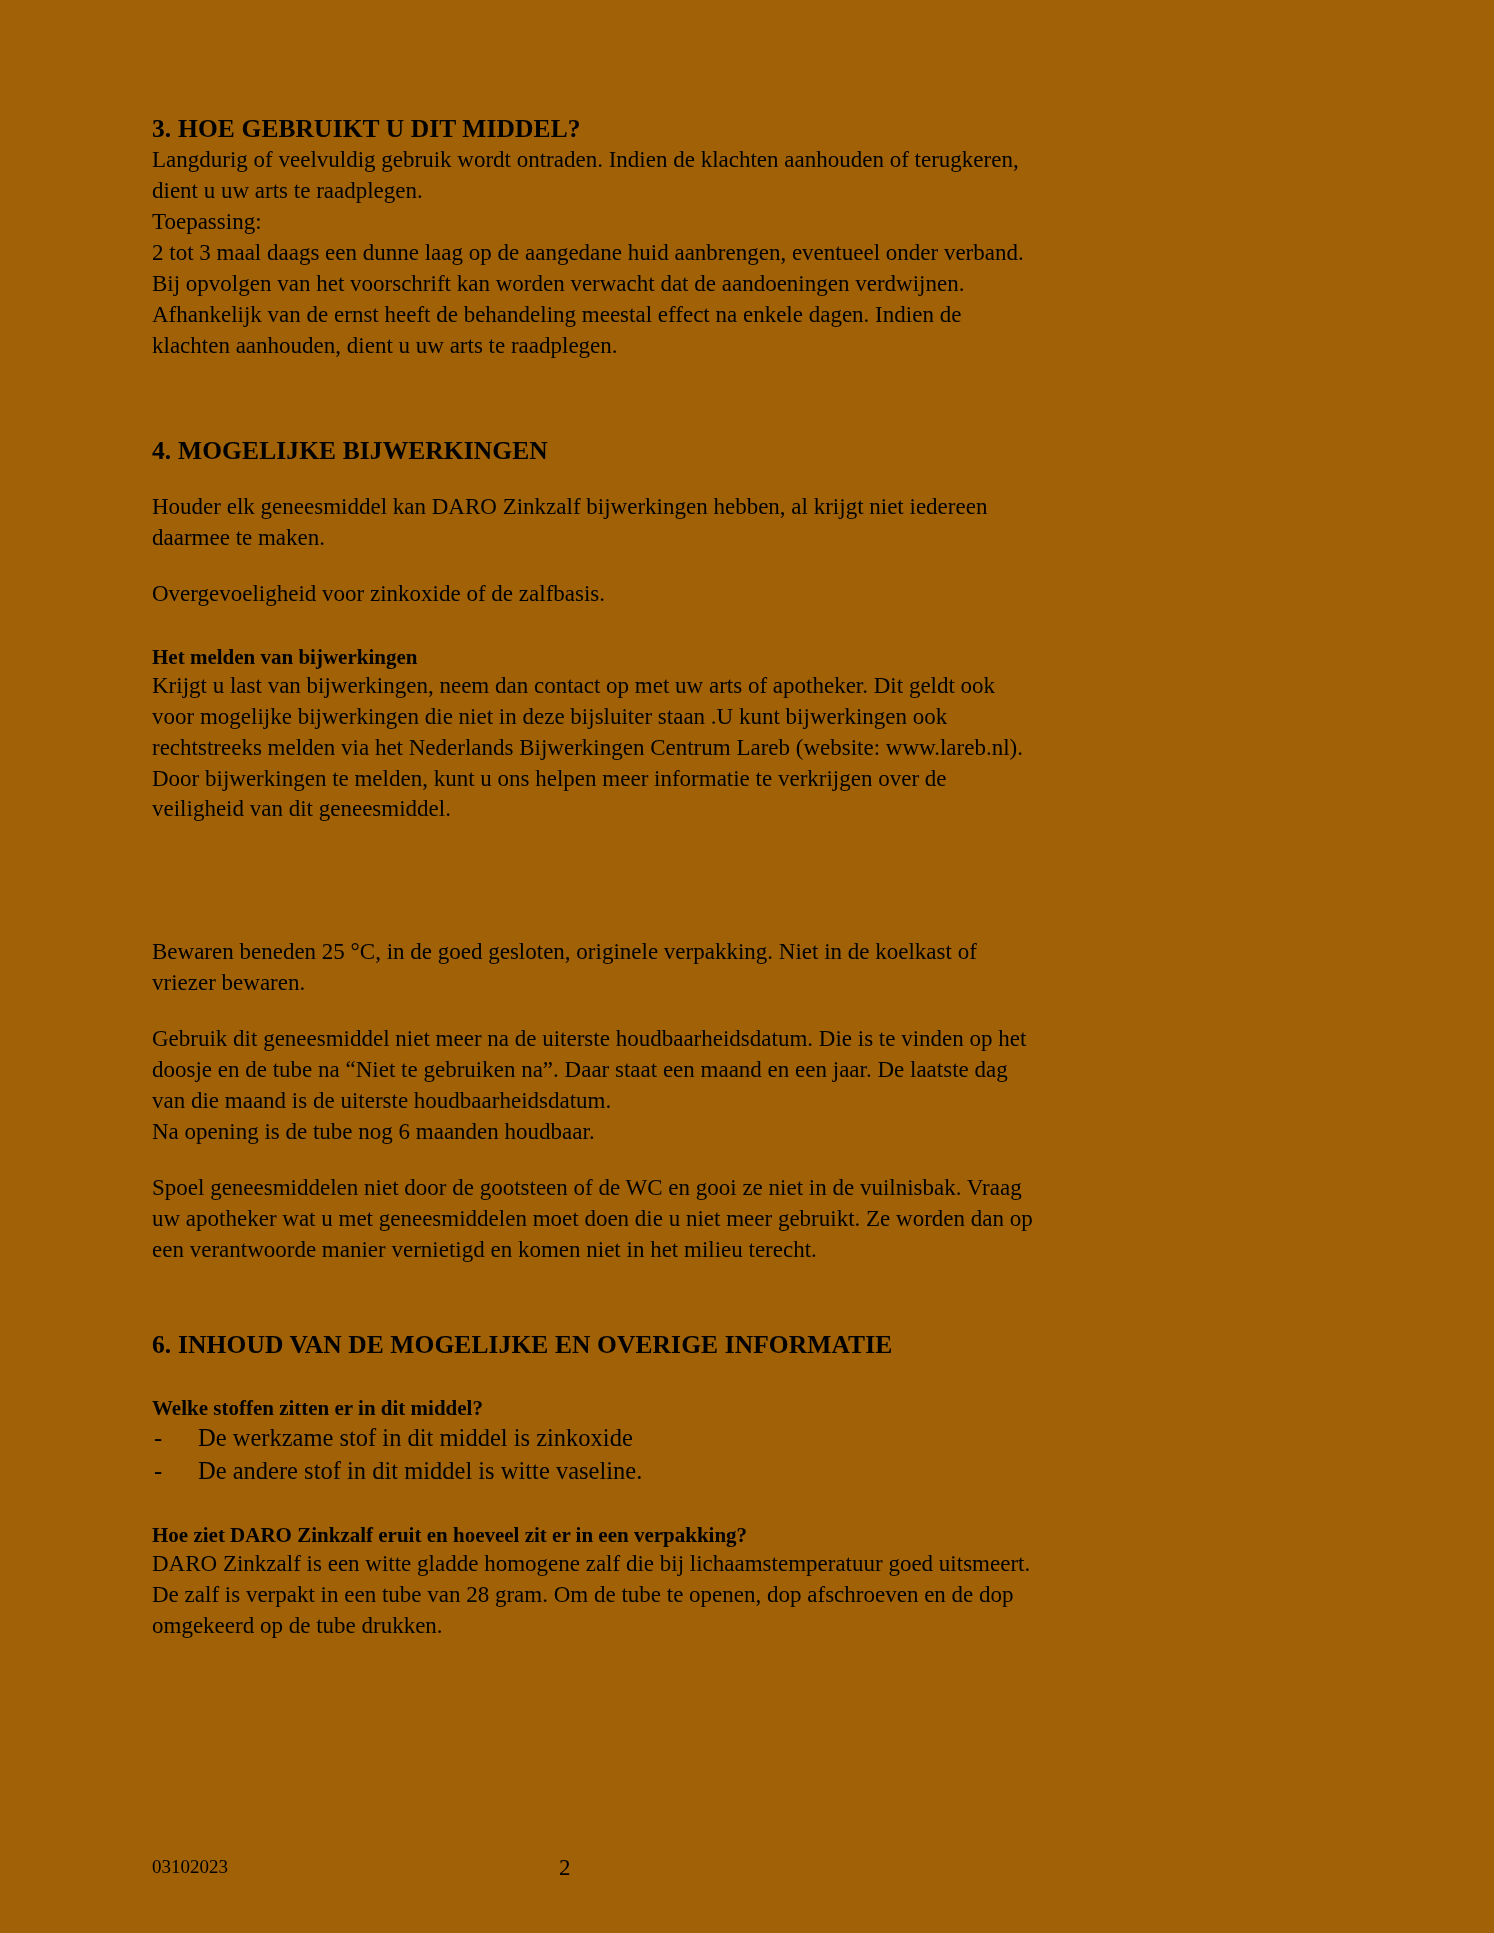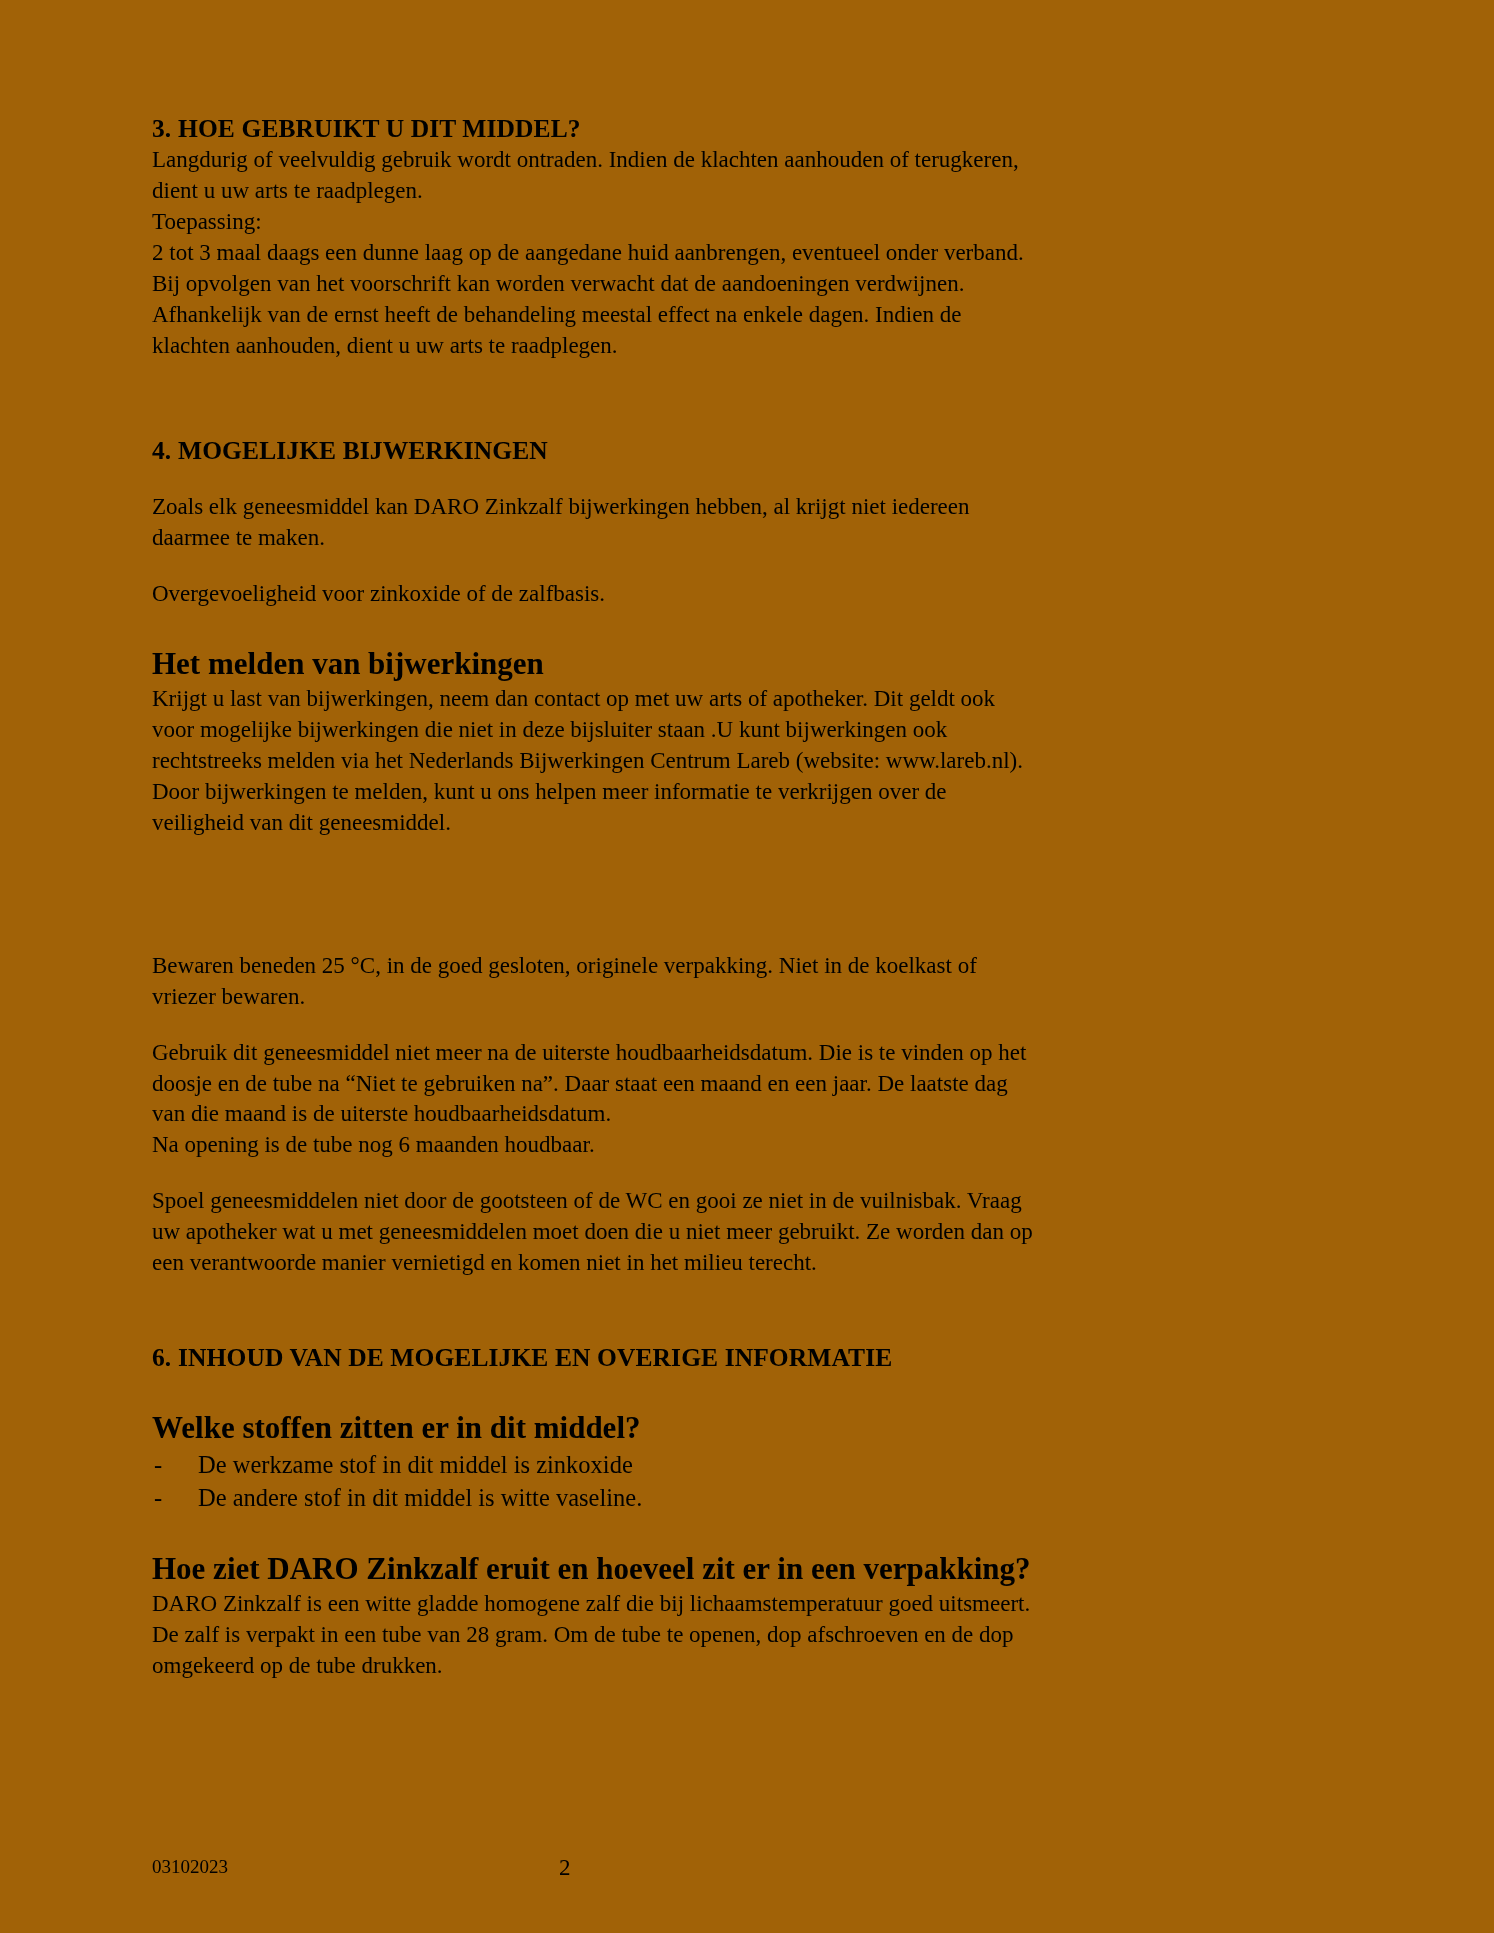--- a/index.html
+++ b/index.html
@@ -30,21 +30,21 @@
     letter-spacing: 0.1px;
     margin: 0;
     white-space: nowrap;
   }
   .sec-heading .num {
     display: inline-block;
     width: 26px;
   }
   .sub-heading {
     font-weight: bold;
-    font-size: 31px;
+    font-size: 21px;
     line-height: 1.345;
     margin: 0;
   }
   p.para {
     font-size: 23px;
     line-height: 1.345;
     margin: 0;
     text-align: left;
   }
   .gap-sm { height: 25px; }
@@ -99,21 +99,21 @@
       <p class="para">Langdurig of veelvuldig gebruik wordt ontraden. Indien de klachten aanhouden of terugkeren, dient u uw arts te raadplegen.</p>
       <p class="para">Toepassing:</p>
       <p class="para">2 tot 3 maal daags een dunne laag op de aangedane huid aanbrengen, eventueel onder verband. Bij opvolgen van het voorschrift kan worden verwacht dat de aandoeningen verdwijnen. Afhankelijk van de ernst heeft de behandeling meestal effect na enkele dagen. Indien de klachten aanhouden, dient u uw arts te raadplegen.</p>
     </div>
 
     <div class="gap-xxl"></div>
 
     <div>
       <h2 class="sec-heading"><span class="num">4.</span><span>MOGELIJKE BIJWERKINGEN</span></h2>
       <div class="gap-sm"></div>
-      <p class="para">Zoals elk geneesmiddel kan DARO Zinkzalf bijwerkingen hebben, al krijgt niet iedereen daarmee te maken.</p>
+      <p class="para">Houder elk geneesmiddel kan DARO Zinkzalf bijwerkingen hebben, al krijgt niet iedereen daarmee te maken.</p>
       <div class="gap-sm"></div>
       <p class="para">Overgevoeligheid voor zinkoxide of de zalfbasis.</p>
       <div class="gap-md"></div>
       <h3 class="sub-heading">Het melden van bijwerkingen</h3>
       <p class="para">Krijgt u last van bijwerkingen, neem dan contact op met uw arts of apotheker. Dit geldt ook voor mogelijke bijwerkingen die niet in deze bijsluiter staan .U kunt bijwerkingen ook rechtstreeks melden via het Nederlands Bijwerkingen Centrum Lareb (website: www.lareb.nl). Door bijwerkingen te melden, kunt u ons helpen meer informatie te verkrijgen over de veiligheid van dit geneesmiddel.</p>
     </div>
 
     <div class="gap-xl"></div>
 
     <div>

